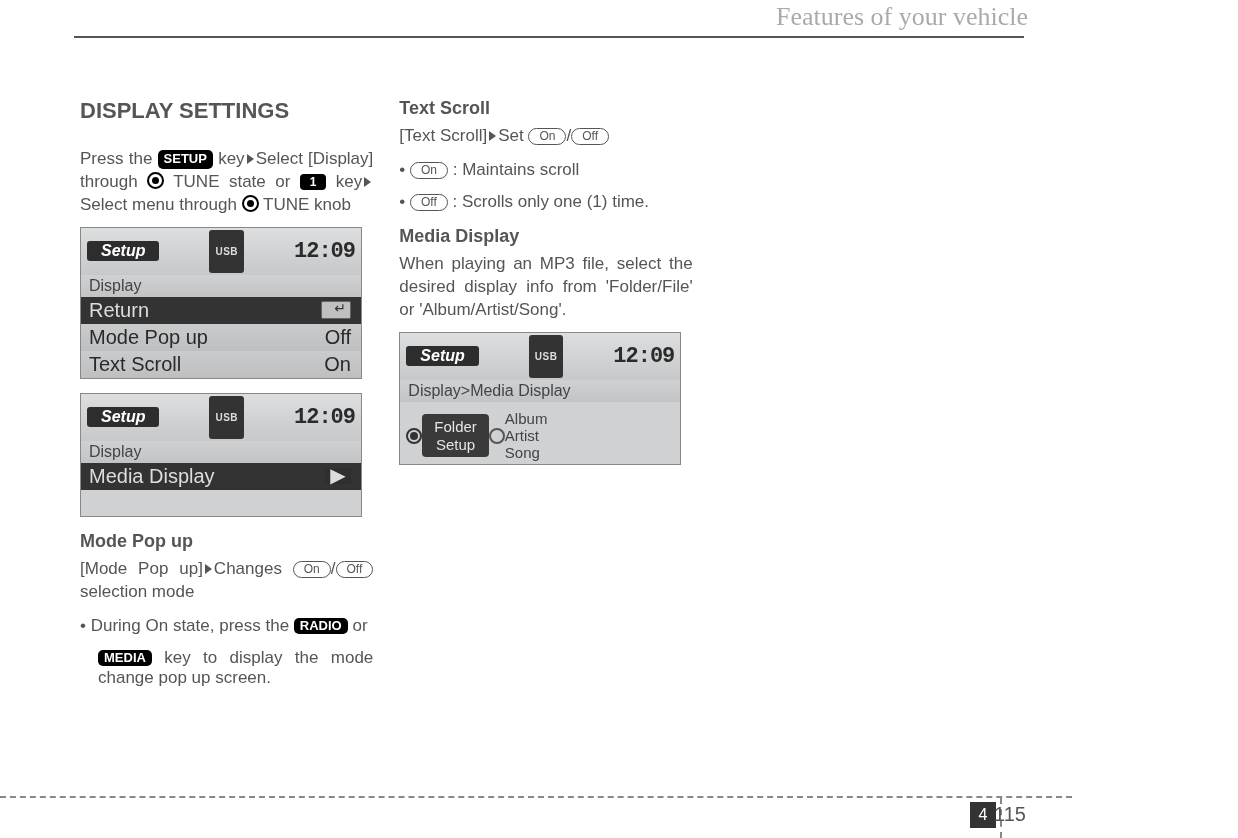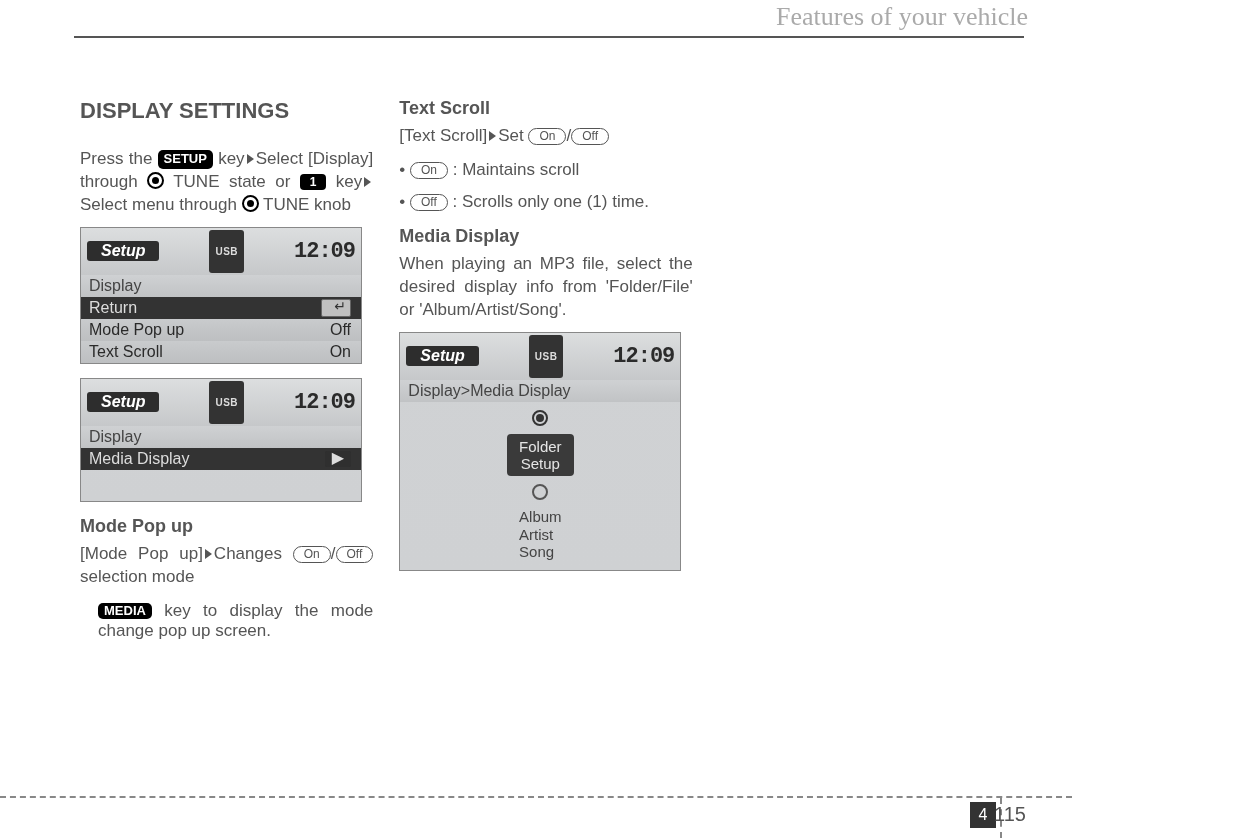--- a/index.html
+++ b/index.html
@@ -187,21 +187,21 @@
     color: #444;
     font-weight: 500;
   }
 
   .lcd .row {
     display: flex;
     justify-content: space-between;
     align-items: center;
     padding: 2px 10px 2px 8px;
     background: linear-gradient(#c9cbcd, #bdbfc1);
-    font-size: 16px;
+    font-size: 20px;
   }
 
   .lcd .row.selected {
     background: #333;
     color: #ddd;
   }
 
   .lcd .row .ret-icon {
     display: inline-block;
     width: 28px;
@@ -231,23 +231,21 @@
     line-height: 14px;
   }
 
   .lcd-wrap {
     position: relative;
   }
 
   .lcd .media-choice {
     display: flex;
     align-items: center;
-    padding: 8px 6px 10px 6px;
-    gap: 8px;
-    flex-direction: column;
+    padding: 8px 6px 2px 6px;
   }
 
   .lcd .radio-filled {
     width: 12px; height: 12px; border: 2px solid #333; border-radius: 50%; position: relative;
   }
   .lcd .radio-filled::after {
     content: ""; position: absolute; top: 2px; left: 2px; width: 8px; height: 8px; background: #333; border-radius: 50%;
   }
   .lcd .radio-empty {
     width: 12px; height: 12px; border: 2px solid #555; border-radius: 50%;
@@ -395,20 +393,23 @@
       </div>
 
       <h2>Mode Pop up</h2>
 
       <div class="body-text">
         <span>[Mode Pop up]</span><span class="arrow-small"></span><span>Changes </span><span class="badge-oval">On</span>/<span class="badge-oval">Off</span>
         <span>selection mode</span>
       </div>
 
       <ul class="bullets">
+        <li>
+          <span>During On state, press the </span><span class="badge-dark">RADIO</span><span> or</span>
+        </li>
         <li class="indent">
           <span class="badge-dark">MEDIA</span><span> key to display the mode change pop up screen.</span>
         </li>
       </ul>
     </div>
 
     <div class="col">
 
       <h2 style="margin-top:4px;">Text Scroll</h2>
 

